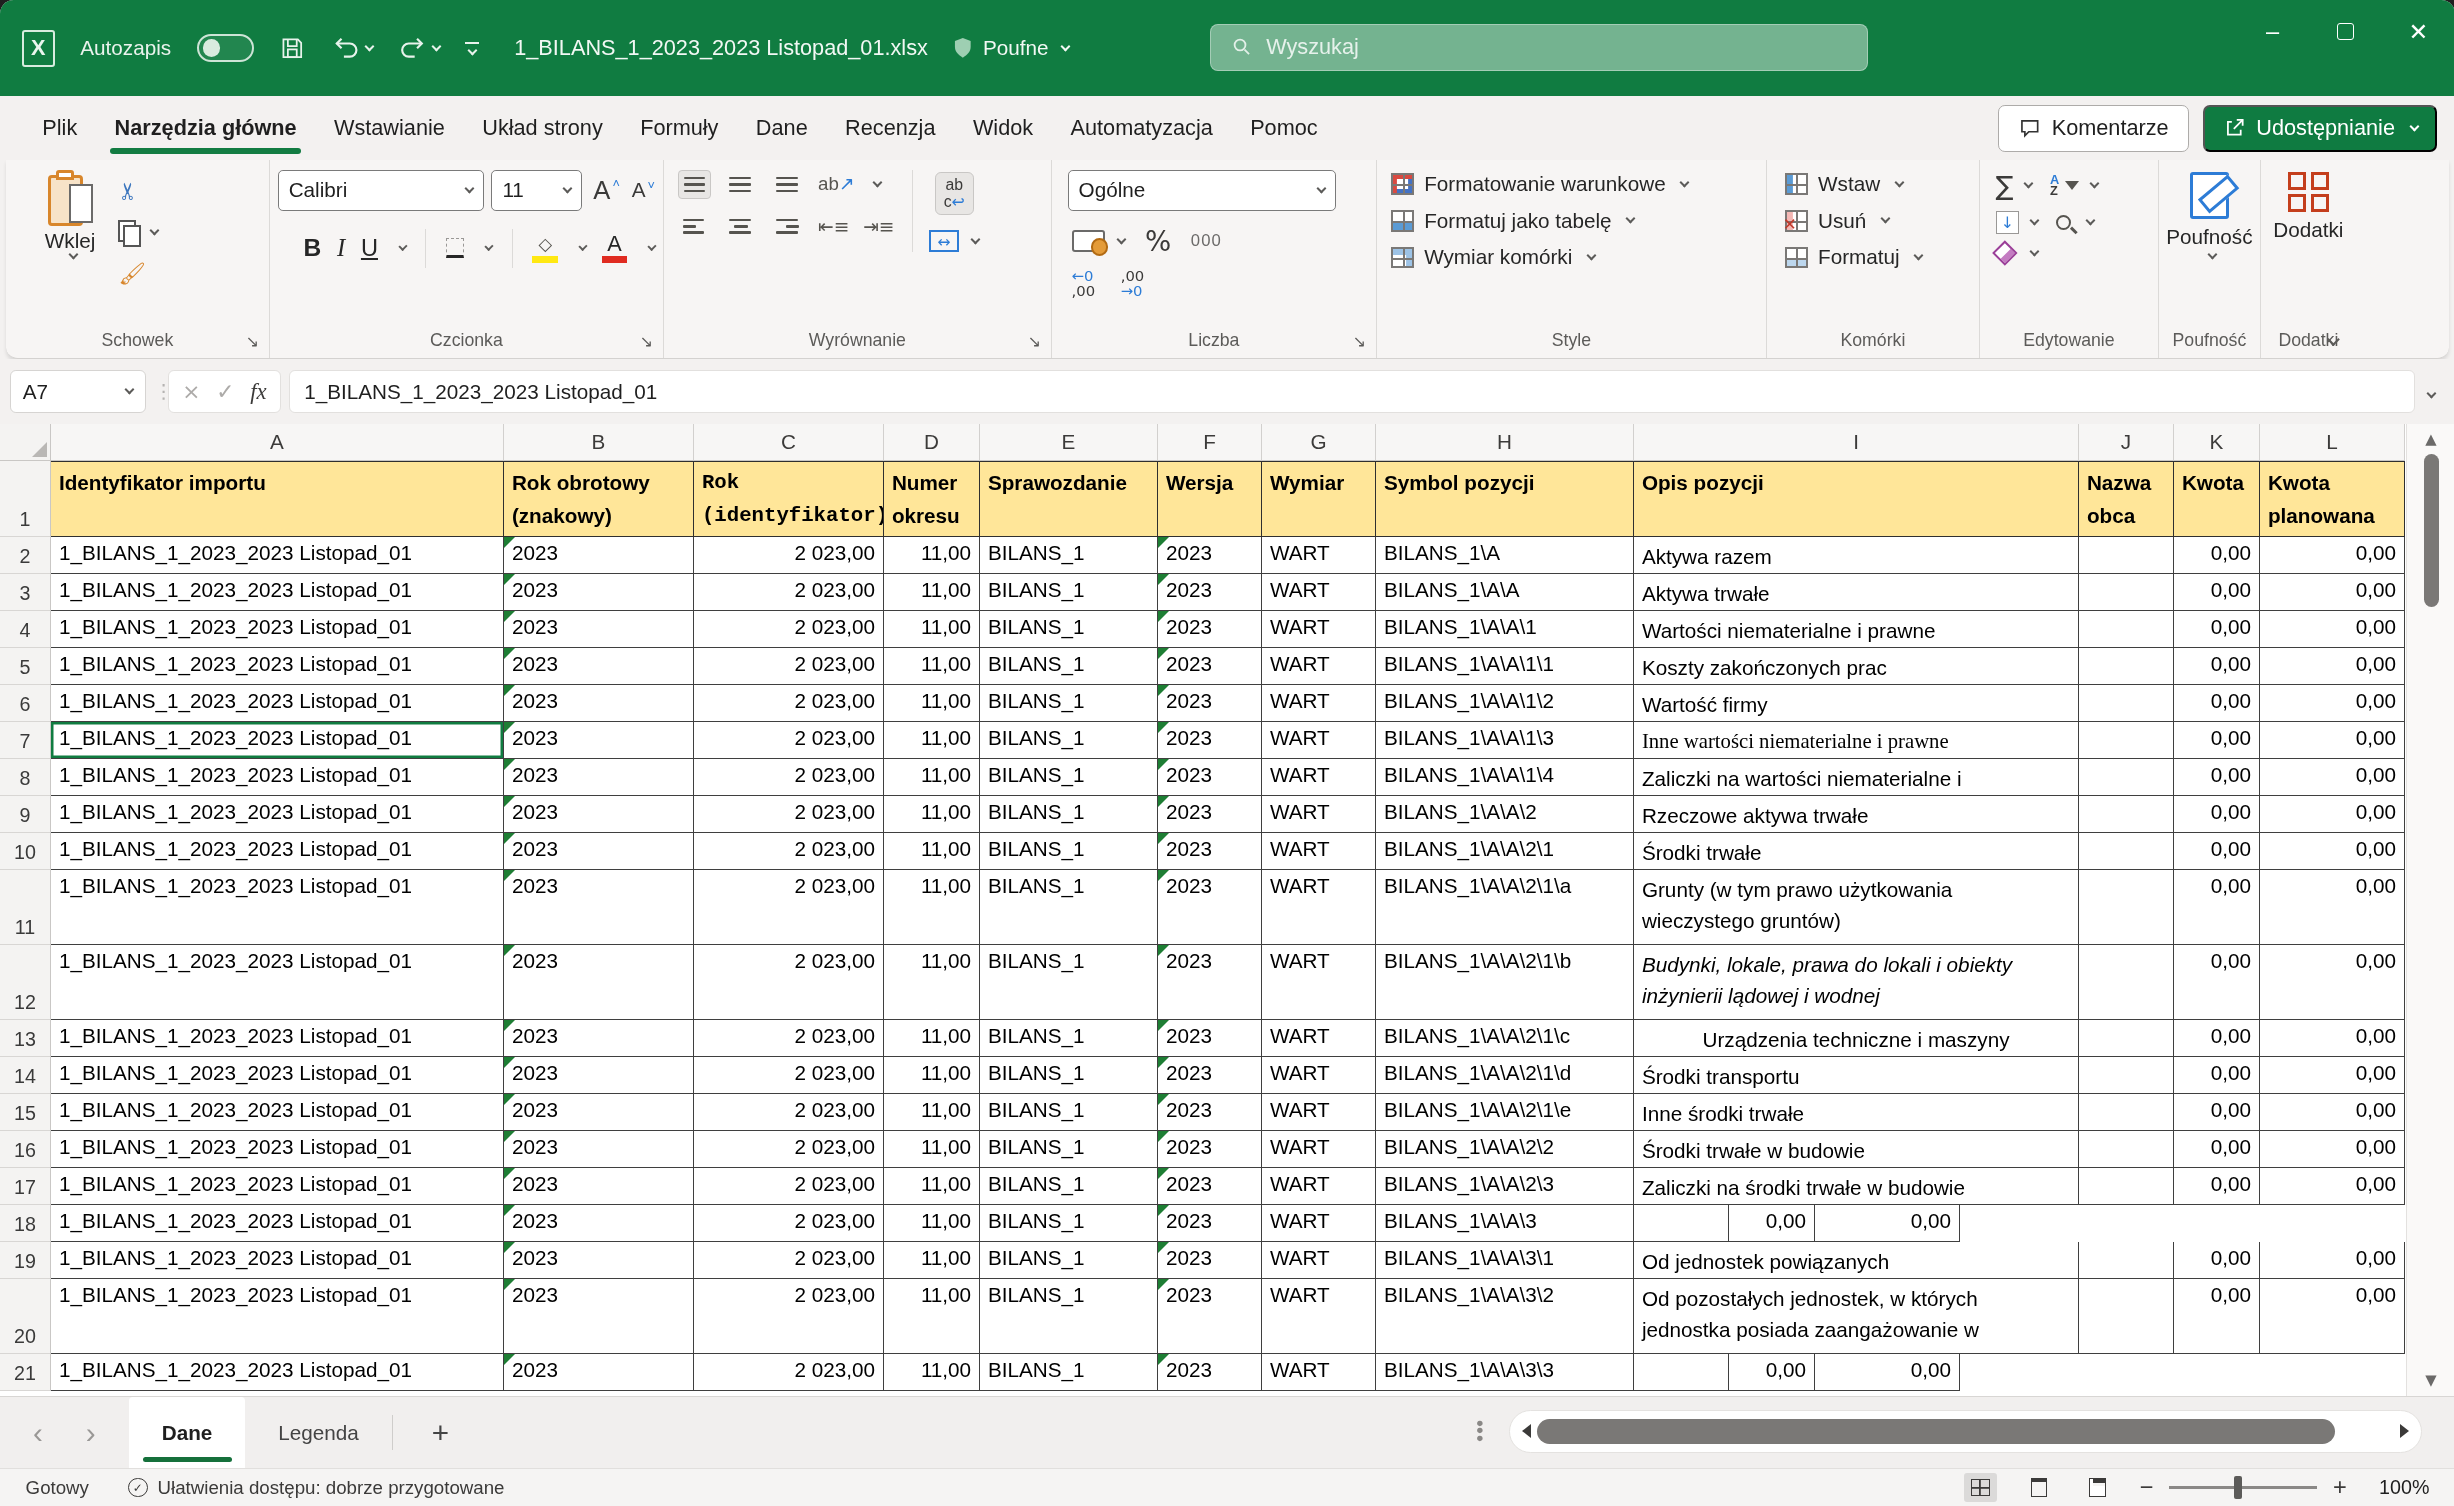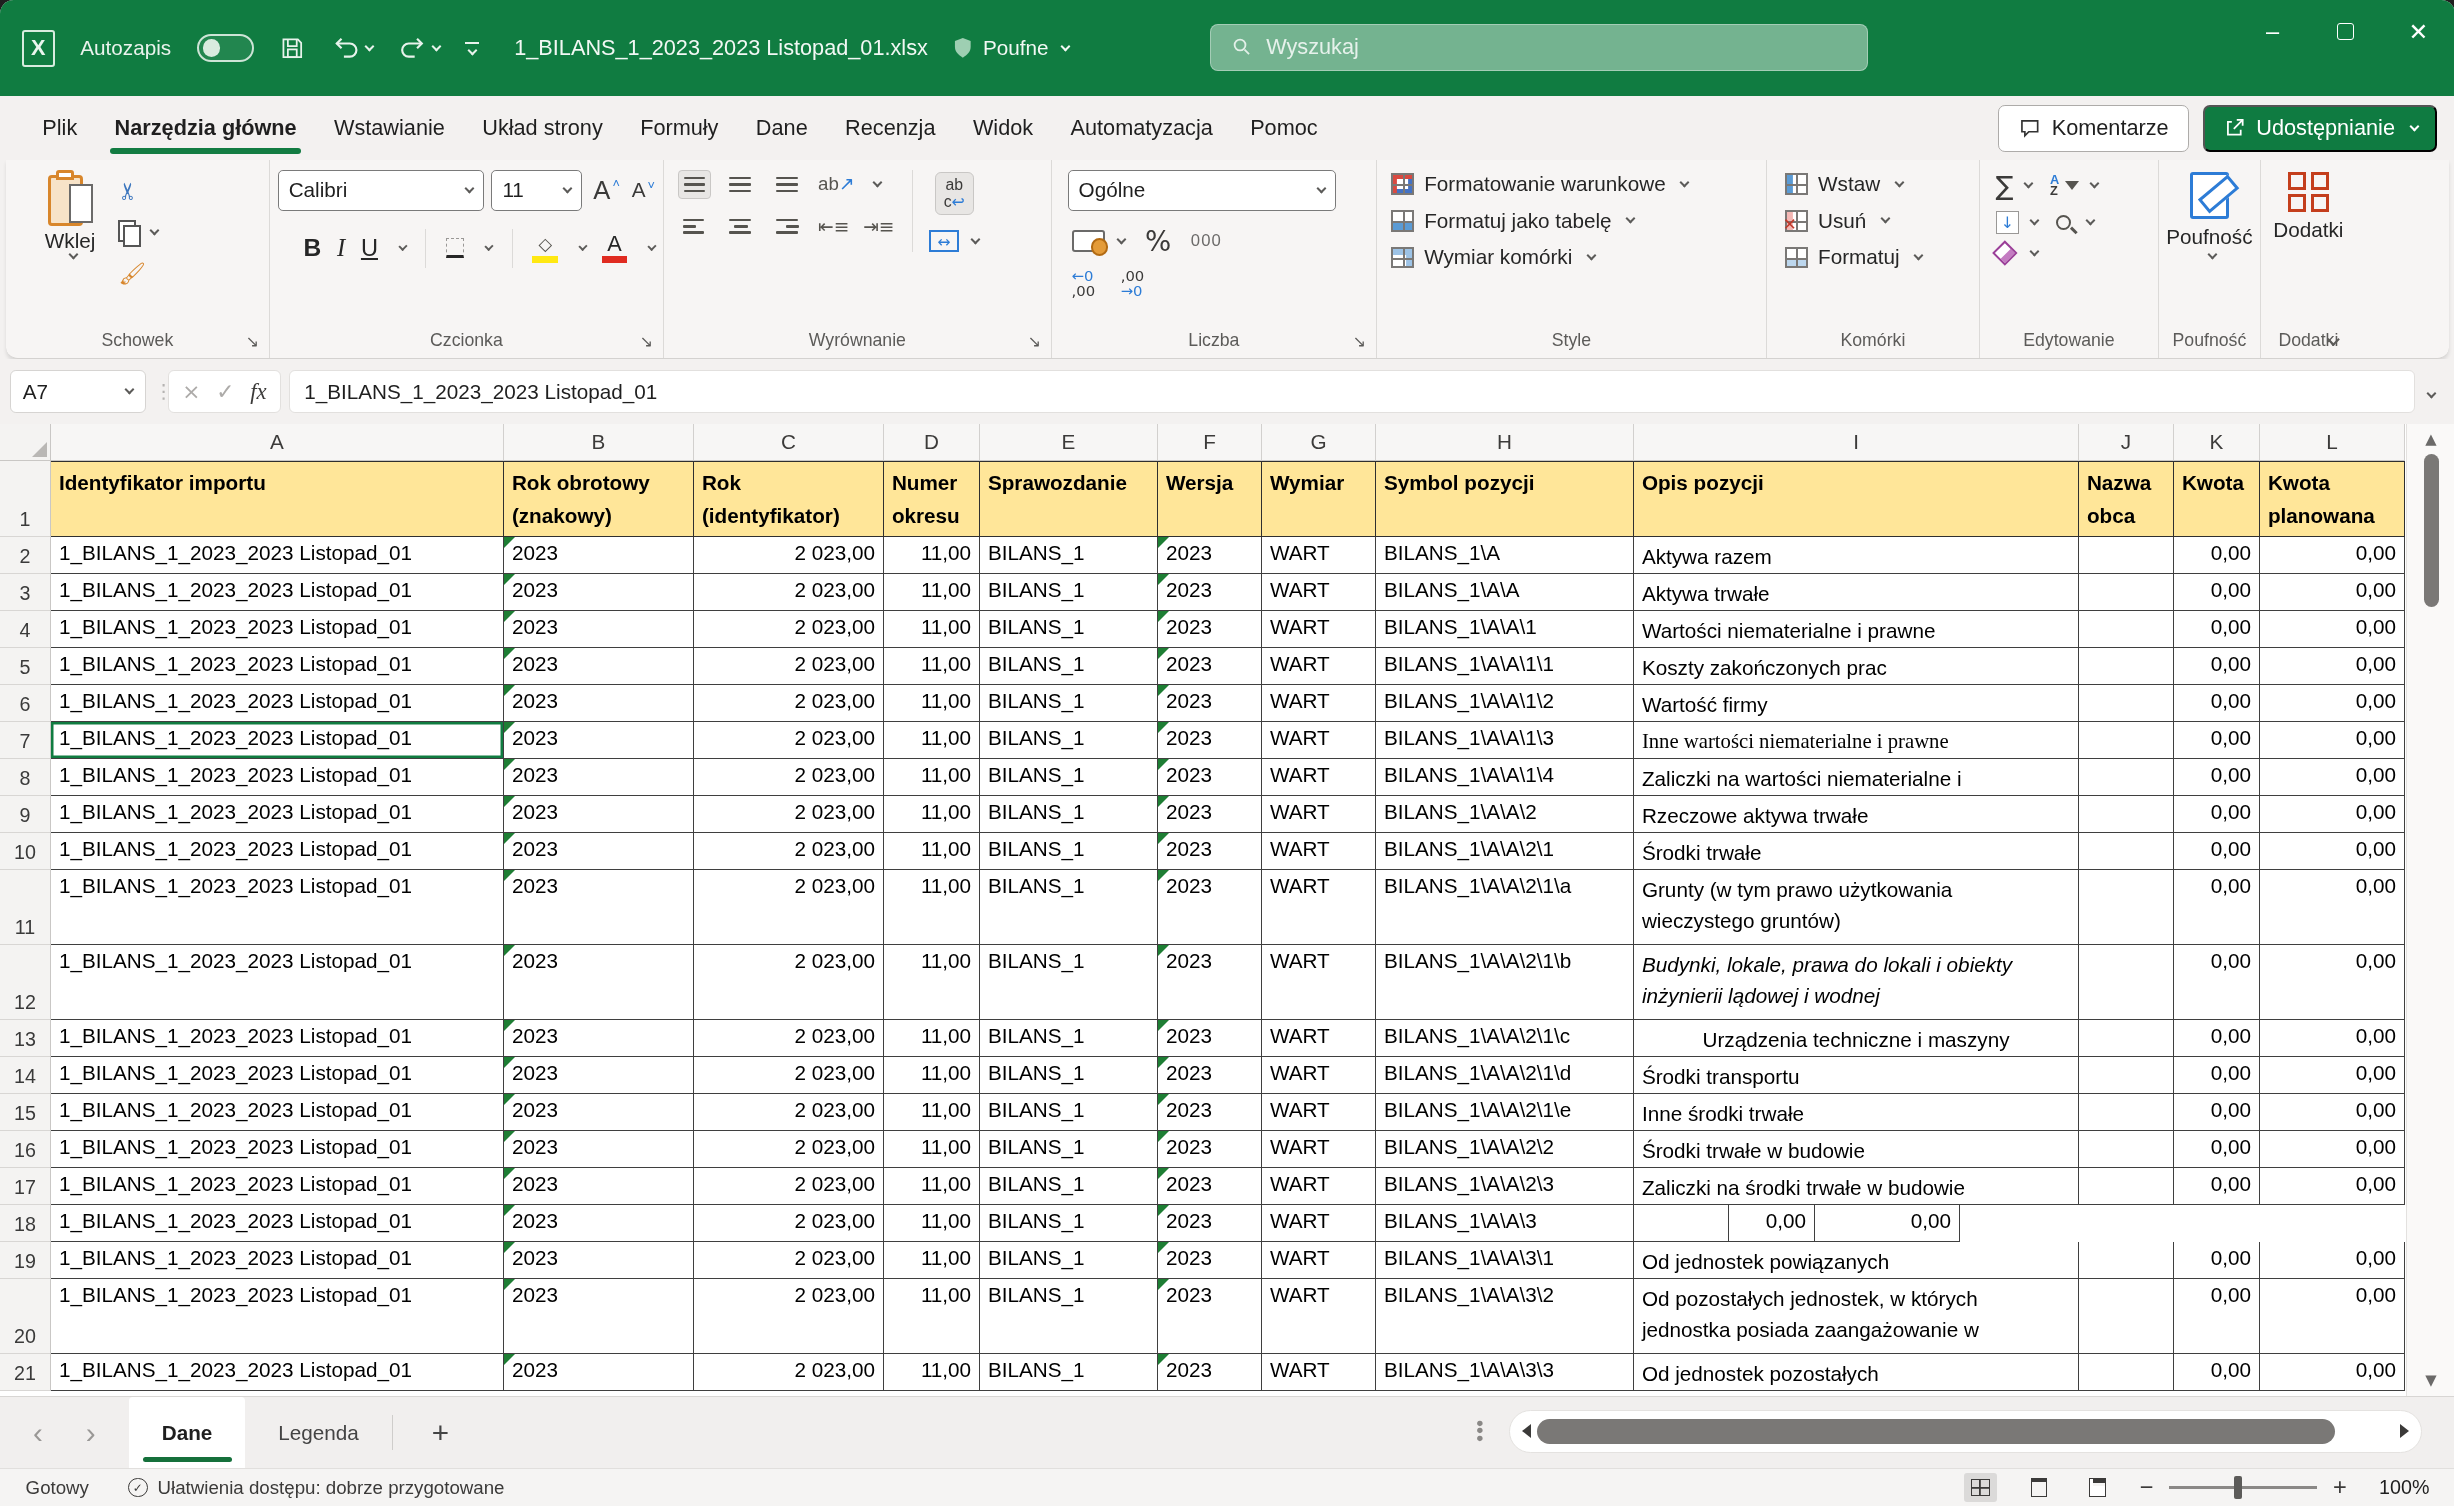--- a/index.html
+++ b/index.html
@@ -615,21 +615,21 @@
         <div class="colhead" style="width: 445px;">I</div>
         <div class="colhead" style="width: 95px;">J</div>
         <div class="colhead" style="width: 86px;">K</div>
         <div class="colhead" style="width: 145px;">L</div>
       </div>
     <div id="hdr-row">
         <div class="grow hdr">
           <div class="gut">1</div>
           <div class="hcell" style="width: 453px;">Identyfikator importu</div>
           <div class="hcell" style="width: 190px;">Rok obrotowy (znakowy)</div>
-          <div class="hcell" style="width: 190px;">Rok (identyfikator)</div>
+          <div class="hcell" style="width: 190px; font-family: Liberation Mono, monospace;">Rok (identyfikator)</div>
           <div class="hcell" style="width: 96px;">Numer okresu</div>
           <div class="hcell" style="width: 178px;">Sprawozdanie</div>
           <div class="hcell" style="width: 104px;">Wersja</div>
           <div class="hcell" style="width: 114px;">Wymiar</div>
           <div class="hcell" style="width: 258px;">Symbol pozycji</div>
           <div class="hcell" style="width: 445px;">Opis pozycji</div>
           <div class="hcell" style="width: 95px;">Nazwa obca</div>
           <div class="hcell" style="width: 86px;">Kwota</div>
           <div class="hcell" style="width: 145px;">Kwota planowana</div>
         </div>
@@ -922,21 +922,20 @@
         <div class="grow">
           <div class="gut">21</div>
           <div class="cell" style="width: 453px;"><span>1_BILANS_1_2023_2023 Listopad_01</span></div>
           <div class="cell" style="width: 190px;"><i class="flag"></i><span>2023</span></div>
           <div class="cell num" style="width: 190px;"><span>2 023,00</span></div>
           <div class="cell num" style="width: 96px;"><span>11,00</span></div>
           <div class="cell" style="width: 178px;"><span>BILANS_1</span></div>
           <div class="cell" style="width: 104px;"><i class="flag"></i><span>2023</span></div>
           <div class="cell" style="width: 114px;"><span>WART</span></div>
           <div class="cell" style="width: 258px;"><span>BILANS_1\A\A\3\3</span></div>
-          <div class="cell wrap" style="width: 445px;"><span>Od jednostek pozostałych</span></div>
           <div class="cell" style="width: 95px;"><span></span></div>
           <div class="cell num" style="width: 86px;"><span>0,00</span></div>
           <div class="cell num" style="width: 145px;"><span>0,00</span></div>
         </div>
       </div>
     <div class="vscroll">
       <span class="vs-arrow g" style="top:5.9px;">▲</span>
       <span class="vs-thumb"></span>
       <span class="vs-arrow g" style="bottom:7.9px;">▼</span>
     </div>

